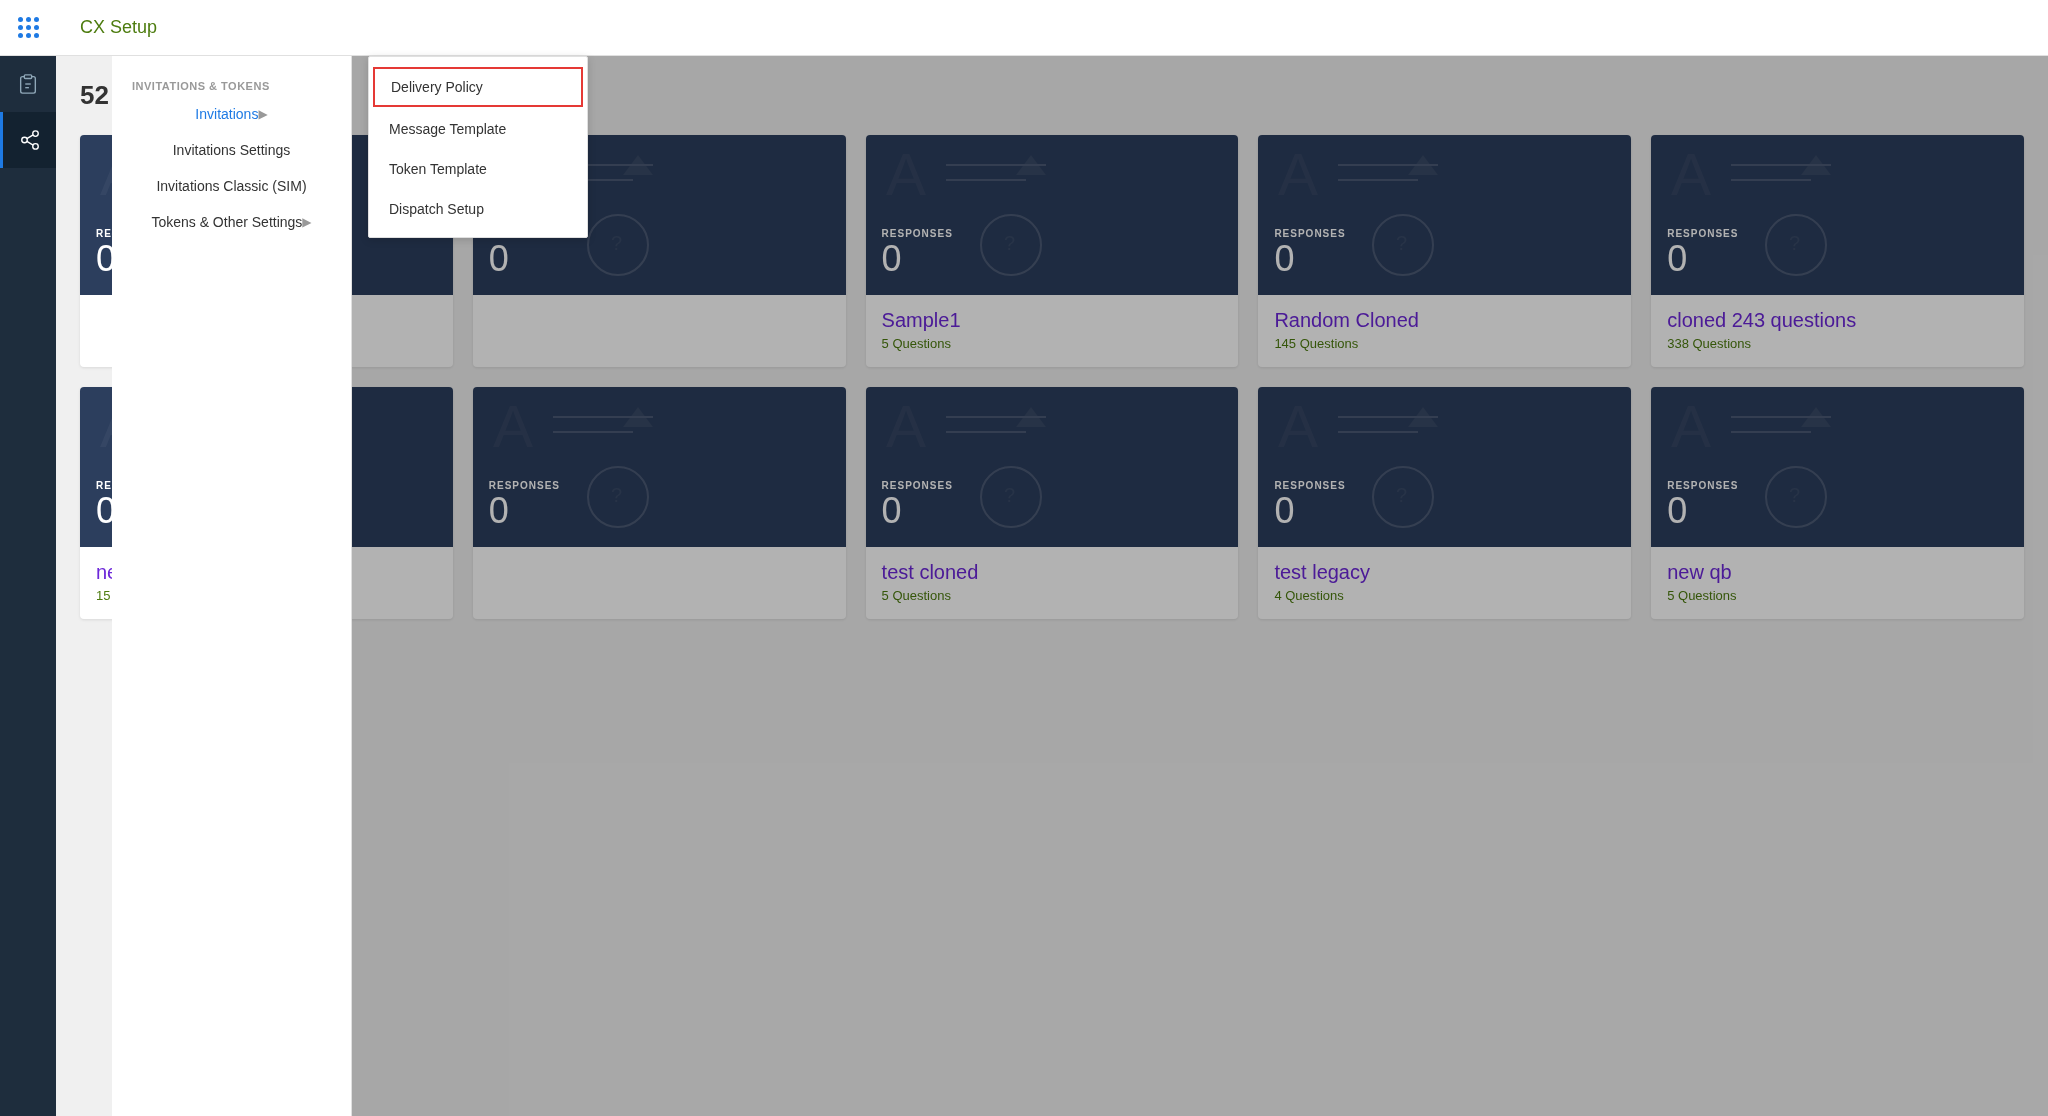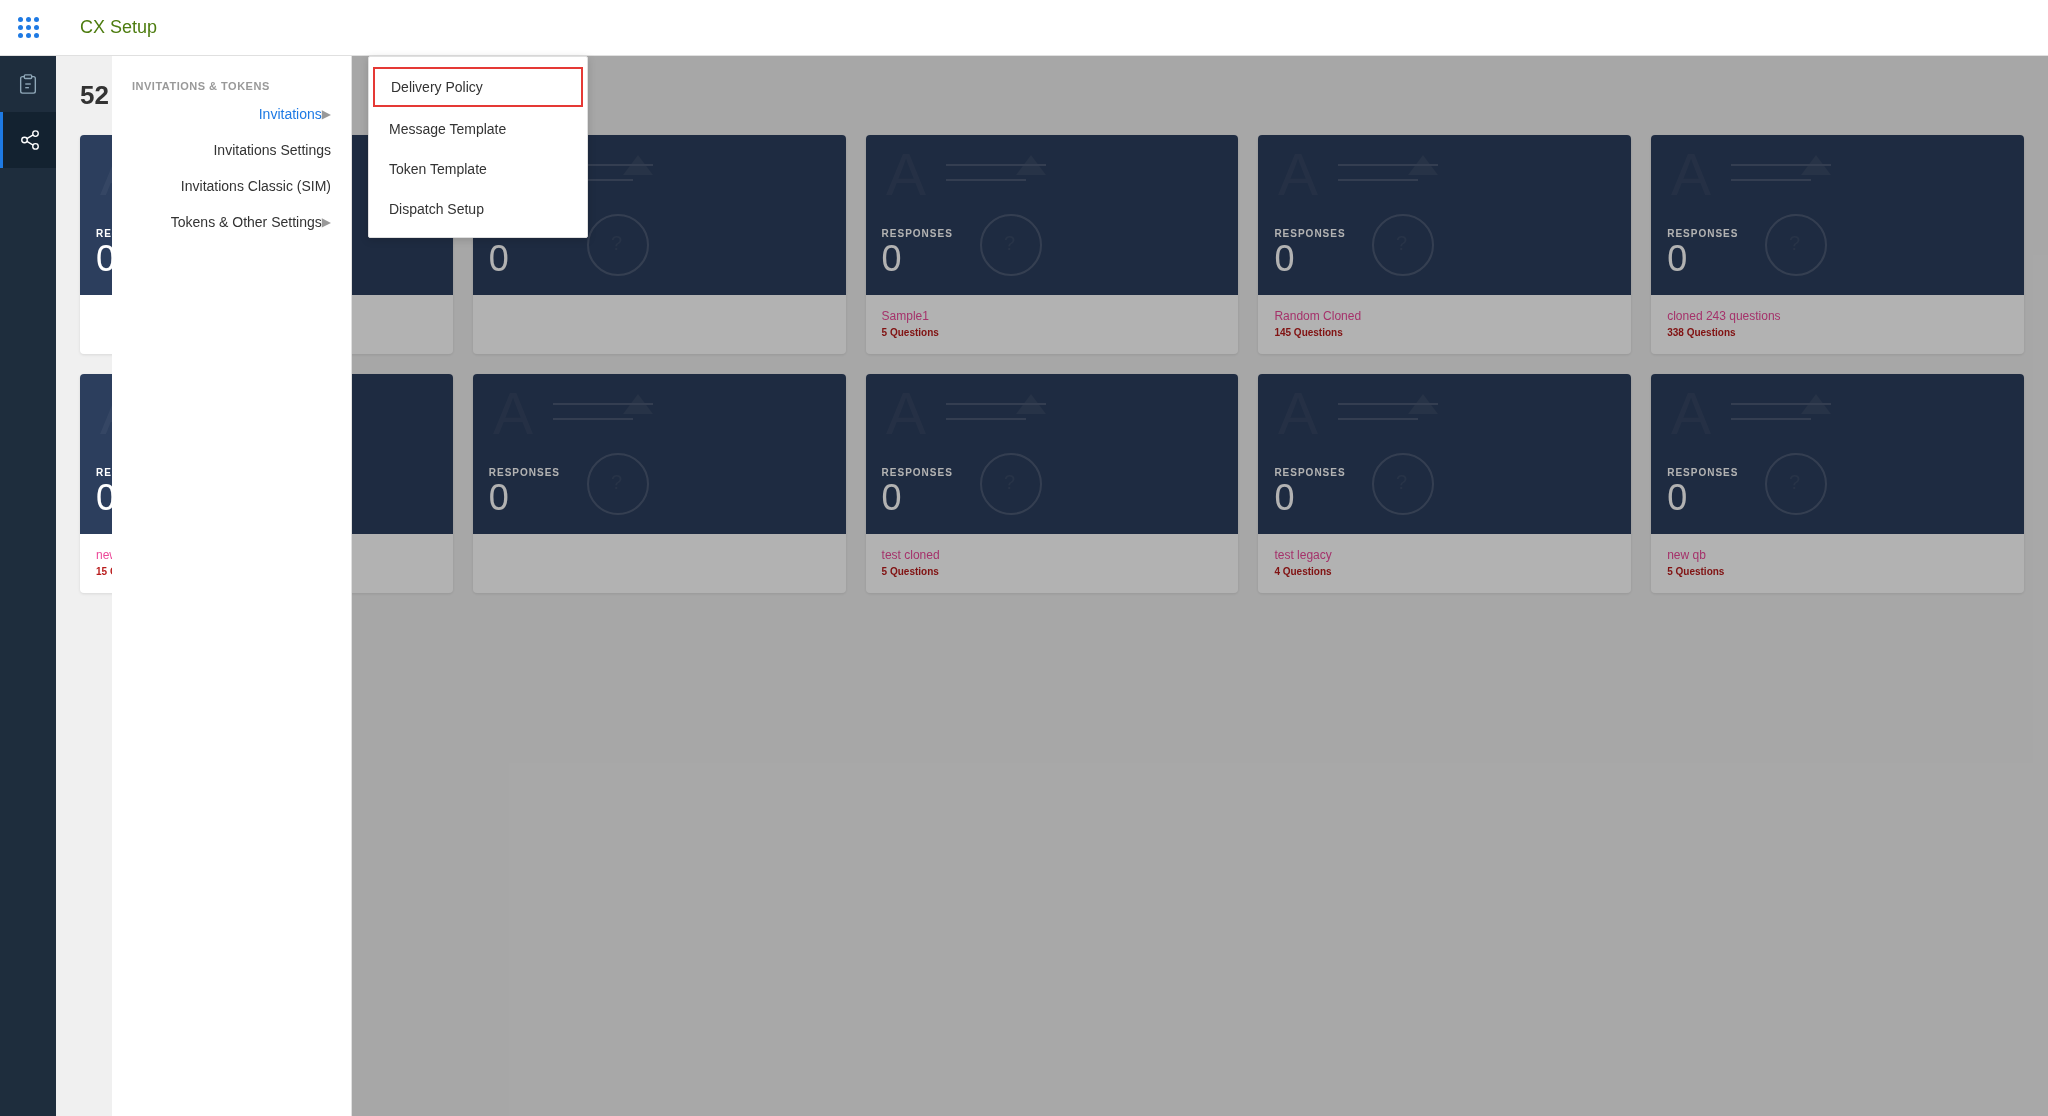--- a/index.html
+++ b/index.html
@@ -120,22 +120,22 @@
     }
     .responses-count {
       font-size: 36px;
       font-weight: 300;
       color: #fff;
       line-height: 1.1;
       position: relative;
       z-index: 1;
     }
     .card-body { padding: 14px 16px 16px; }
-    .card-title { font-size: 12px; color: #ec4899; font-weight: 400; margin-bottom: 4px; }
-    .card-subtitle { font-size: 10px; color: #b91c1c; font-weight: bold; }
+    .card-title { font-size: 20px; color: #6d28d9; font-weight: 400; margin-bottom: 4px; }
+    .card-subtitle { font-size: 13px; color: #4d7c0f; }
 
     
     .left-nav {
       position: absolute;
       top: 56px;
       left: 56px;
       width: 240px;
       background: #fff;
       border-right: 1px solid #e0e0e0;
       z-index: 60;
@@ -146,21 +146,21 @@
       padding: 8px 20px 4px;
       font-size: 11px;
       font-weight: 700;
       color: #999;
       text-transform: uppercase;
       letter-spacing: 0.5px;
     }
     .left-nav-item {
       display: flex;
       align-items: center;
-      justify-content: flex-end;
+      justify-content: center;
       padding: 10px 20px;
       font-size: 14px;
       color: #333;
       cursor: pointer;
     }
     .left-nav-item.active { color: #1e7ae4; font-weight: 500; }
     .left-nav-item .chevron { color: #999; font-size: 12px; }
 
     
     .submenu {

